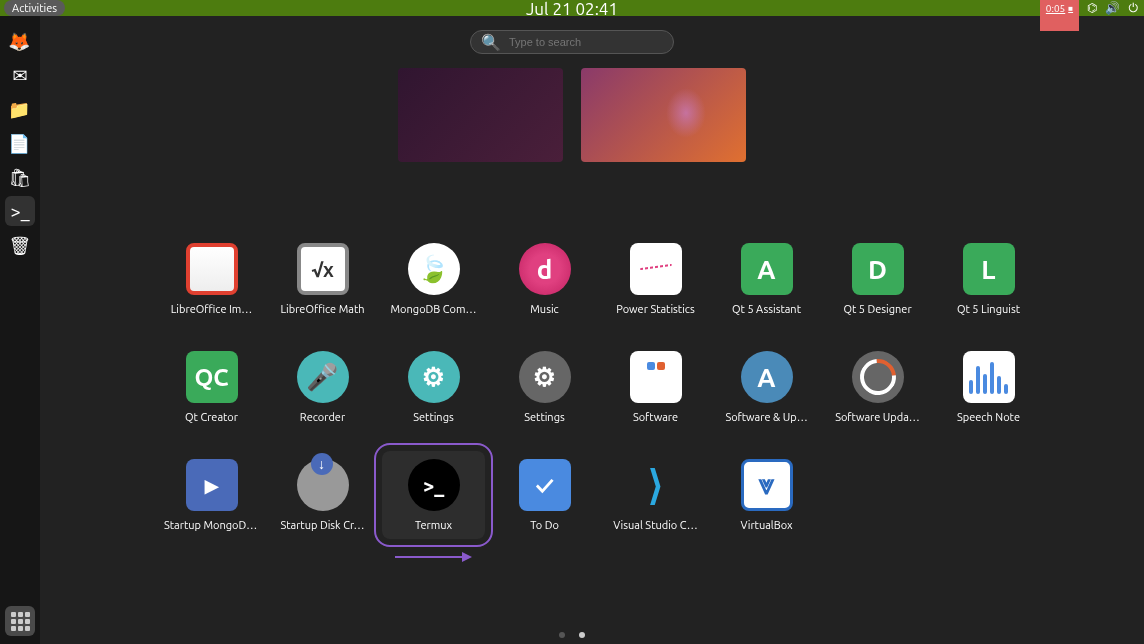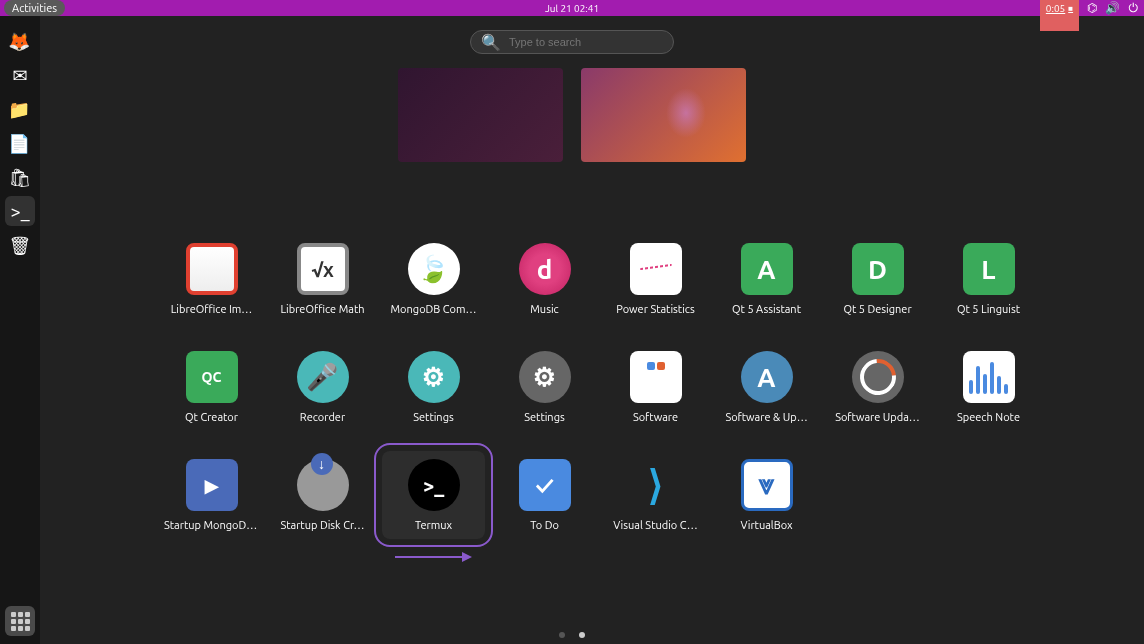--- a/index.html
+++ b/index.html
@@ -9,38 +9,38 @@
   background: #222222;
   font-family: Ubuntu, "Segoe UI", sans-serif;
   color: #fff;
   overflow: hidden;
   position: relative;
 }
 
 
 .topbar {
   height: 16px;
-  background: #a21caf;
+  background: #4d7c0f;
   display: flex;
   align-items: center;
   font-size: 11px;
   position: relative;
 }
 .activities-pill {
   background: #5a5a5a;
   border-radius: 10px;
   padding: 2px 8px;
   margin-left: 4px;
   font-size: 11px;
 }
 .topbar-center {
   position: absolute;
   left: 50%;
   transform: translateX(-50%);
-  font-size: 10px;
+  font-size: 17px;
 }
 .topbar-right {
   position: absolute;
   right: 6px;
   display: flex;
   align-items: center;
   gap: 8px;
 }
 .rec-pill {
   background: #e06060;
@@ -189,21 +189,21 @@
 
 .i-lodraw { background: linear-gradient(#fff,#eee); border: 4px solid #f0b030; }
 .i-loimpress { background: linear-gradient(#fff,#eee); border: 4px solid #e04030; }
 .i-lomath { background: #fff; border: 4px solid #888; color: #333; font-size: 20px; }
 .i-mongo { background: #fff; border-radius: 50%; color: #4a9e3a; }
 .i-music { background: radial-gradient(circle, #e04080 40%, #c02060 100%); border-radius: 50%; color: #fff; }
 .i-power { background: #fff; }
 .i-qta { background: #3aaa5a; color: #fff; }
 .i-qtd { background: #3aaa5a; color: #fff; }
 .i-qtl { background: #3aaa5a; color: #fff; }
-.i-qtc { background: #3aaa5a; color: #fff; font-size: 14px; }
+.i-qtc { background: #3aaa5a; color: #fff; font-size: 24px; }
 .i-recorder { background: #4ab8b8; border-radius: 50%; color: #fff; }
 .i-settings1 { background: #4ab8b8; border-radius: 50%; color: #fff; }
 .i-settings2 { background: #666; border-radius: 50%; color: #fff; }
 .i-software { background: #fff; }
 .i-swup { background: #4a8ab8; border-radius: 50%; color: #fff; }
 .i-swupd { background: #666; border-radius: 50%; }
 .i-speech { background: #fff; }
 .i-startup { background: #4a6ab8; }
 .i-disk { background: #999; border-radius: 50%; position: relative; }
 .i-disk::before { content: "↓"; position: absolute; top: -6px; left: 14px; background: #4a6ab8; border-radius: 50%; width: 22px; height: 22px; display: flex; align-items: center; justify-content: center; font-size: 14px; color: #fff; }

